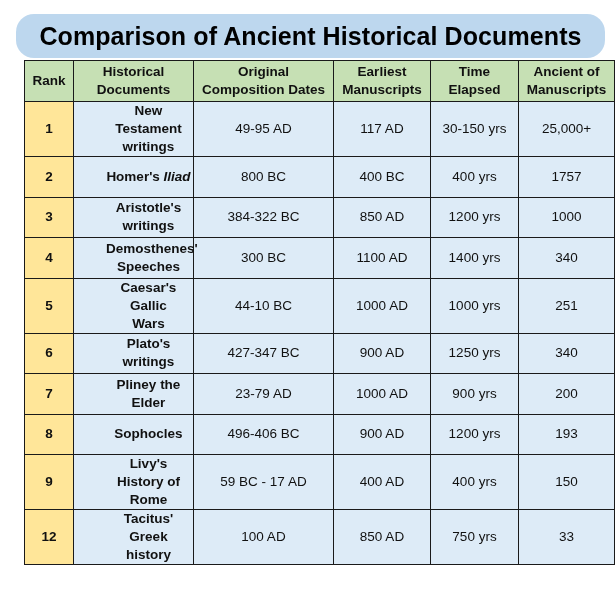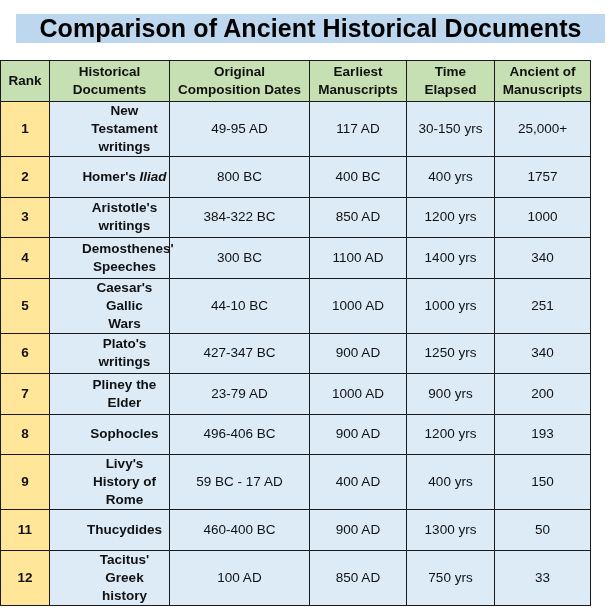--- a/index.html
+++ b/index.html
@@ -1,26 +1,26 @@
 <!DOCTYPE html>
 <html><head>
   <meta charset="utf-8">
   <style>
     html, body { margin: 0; padding: 0; background: #ffffff; }
     body { width: 616px; height: 616px; position: relative; overflow: hidden;
            font-family: "Liberation Sans", "DejaVu Sans", sans-serif; }
     .title-bar {
-      position: absolute; left: 16px; top: 14px; width: 589px; height: 29px;
-      background: #bdd7ee; display: flex; align-items: center; justify-content: center;
+      position: absolute; left: 16px; top: 14px; width: 589px; height: 44px;
+      background: #bdd7ee; display: flex; align-items: center; justify-content: center; border-radius: 18px;
     }
     .title-bar h1 {
       margin: 0; font-size: 25px; font-weight: bold; color: #000; letter-spacing: 0.1px;
     }
     table.docs {
-      position: absolute; left: 0; top: 60px; width: 590px;
+      position: absolute; left: 24px; top: 60px; width: 590px;
       border-collapse: collapse; table-layout: fixed; border-radius: 23px;
     }
     table.docs th, table.docs td {
       border: 1.5px solid #1a1a1a; text-align: center; vertical-align: middle;
       padding: 0 2px; font-size: 13.5px; line-height: 18px; color: #111;
     }
     table.docs thead th {
       background: #c6e0b4; font-weight: bold; height: 40px;
     }
     table.docs tbody td { background: #ddebf7; height: 39.5px; }
@@ -121,28 +121,20 @@
       </tr>
       <tr>
         <td class="rank">9</td>
         <td class="doc">Livy's History of<br>Rome</td>
         <td>59 BC - 17 AD</td>
         <td>400 AD</td>
         <td>400 yrs</td>
         <td>150</td>
       </tr>
       <tr>
-        <td class="rank">11</td>
-        <td class="doc">Thucydides</td>
-        <td>460-400 BC</td>
-        <td>900 AD</td>
-        <td>1300 yrs</td>
-        <td>50</td>
-      </tr>
-      <tr>
         <td class="rank">12</td>
         <td class="doc">Tacitus' Greek<br>history</td>
         <td>100 AD</td>
         <td>850 AD</td>
         <td>750 yrs</td>
         <td>33</td>
       </tr>
     </tbody>
 </table>
 

